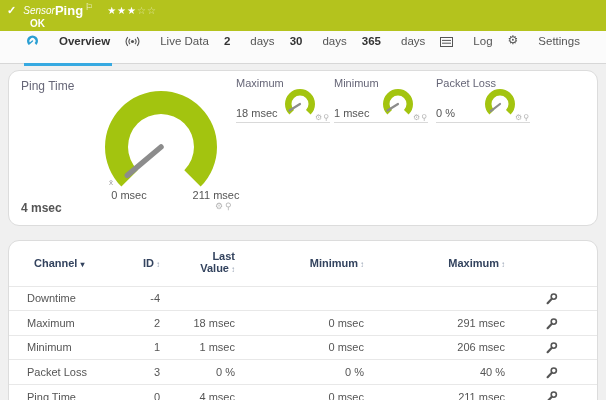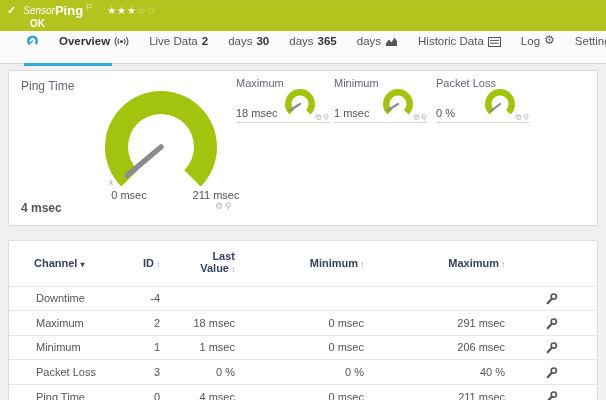--- a/index.html
+++ b/index.html
@@ -25,21 +25,21 @@
   }
   .tab {
     display: flex; align-items: flex-end; gap: 20px; font-size: 11.5px; color: #555;
     border-bottom: 3px solid transparent; padding: 16px 2px; cursor: pointer; white-space: nowrap;
   }
   .tab.active { border-bottom-color: #36a9e1; color: #333; font-weight: bold; }
   .tab .num { font-weight: bold; color: #333; }
   .tab svg { display: block; }
   .gear-glyph { font-size: 12px; color: #555; }
   
-  .panel { background: #fff; border: 1px solid #dcdcdc; border-radius: 2px; position: absolute; left: 8px; right: 8px; }
+  .panel { background: #fff; border: 1px solid #dcdcdc; border-radius: 11px; position: absolute; left: 8px; right: 8px; }
   .gauge-panel { top: 70px; height: 156px; }
   .gp-title { position: absolute; left: 12px; top: 8px; font-size: 12px; color: #667; }
   .main-gauge { position: absolute; left: 72px; top: 12px; }
   .g-min  { position: absolute; left: 90px;  top: 118px; width: 60px; text-align: center; font-size: 11px; color: #555; }
   .g-max  { position: absolute; left: 172px; top: 118px; width: 70px; text-align: center; font-size: 11px; color: #555; }
   .g-avg  { position: absolute; left: 100px; top: 107px; font-size: 8px; color: #999; }
   .g-icons { position: absolute; left: 206px; top: 130px; font-size: 9px; color: #b5b5b5; letter-spacing: 2px; cursor: pointer; }
   .g-value { position: absolute; left: 12px; top: 130px; font-size: 12px; font-weight: bold; color: #555; }
   .mini { position: absolute; top: 6px; width: 94px; }
   .m1 { left: 227px; } .m2 { left: 325px; } .m3 { left: 427px; }
@@ -51,21 +51,21 @@
   
   .table-panel { top: 240px; height: 184px; overflow: hidden; }
   table { width: 100%; border-collapse: collapse; table-layout: fixed; }
   thead th { height: 45px; vertical-align: middle; font-size: 11px; color: #33435e; font-weight: bold; padding: 0; }
   th.col-channel { text-align: left; padding-left: 25px; }
   th.num, td.num { text-align: right; }
   th.last-col { line-height: 12px; }
   .sort-icon { font-size: 8px; color: #9aa5b5; margin-left: 2px; font-weight: normal; cursor: pointer; }
   .caret-icon { font-size: 8px; color: #33435e; margin-left: 3px; cursor: pointer; }
   tbody td { font-size: 11px; color: #555; padding: 5px 0; border-top: 1px solid #e8e8e8; height: 13px; }
-  td.col-channel { padding-left: 27px; }
+  td.col-channel { padding-left: 18px; }
   td.icon-cell { text-align: center; }
   tbody tr { cursor: pointer; }
   .wrench { vertical-align: middle; }
 </style>
 </head>
 <body>
 
 <div class="screen">
 
   <div class="app-header">
@@ -101,26 +101,20 @@
       <span class="num">2</span>
       <span>days</span>
     </div>
     <div class="tab">
       <span class="num">30</span>
       <span>days</span>
     </div>
     <div class="tab">
       <span class="num">365</span>
       <span>days</span>
-    </div>
-    <div class="tab">
-      <svg width="13" height="11" viewBox="0 0 13 11">
-        <path d="M1 10 L1 7 L4 3.5 L6.5 6.5 L9.5 1.5 L12 5 L12 10 Z" fill="#555"></path>
-      </svg>
-      <span>Historic Data</span>
     </div>
     <div class="tab">
       <svg width="13" height="10" viewBox="0 0 13 10">
         <rect x="0.5" y="0.5" width="12" height="9" fill="none" stroke="#555"></rect>
         <line x1="2" y1="3.4" x2="11" y2="3.4" stroke="#555"></line>
         <line x1="2" y1="6.2" x2="11" y2="6.2" stroke="#555"></line>
       </svg>
       <span>Log</span>
     </div>
     <div class="tab">

